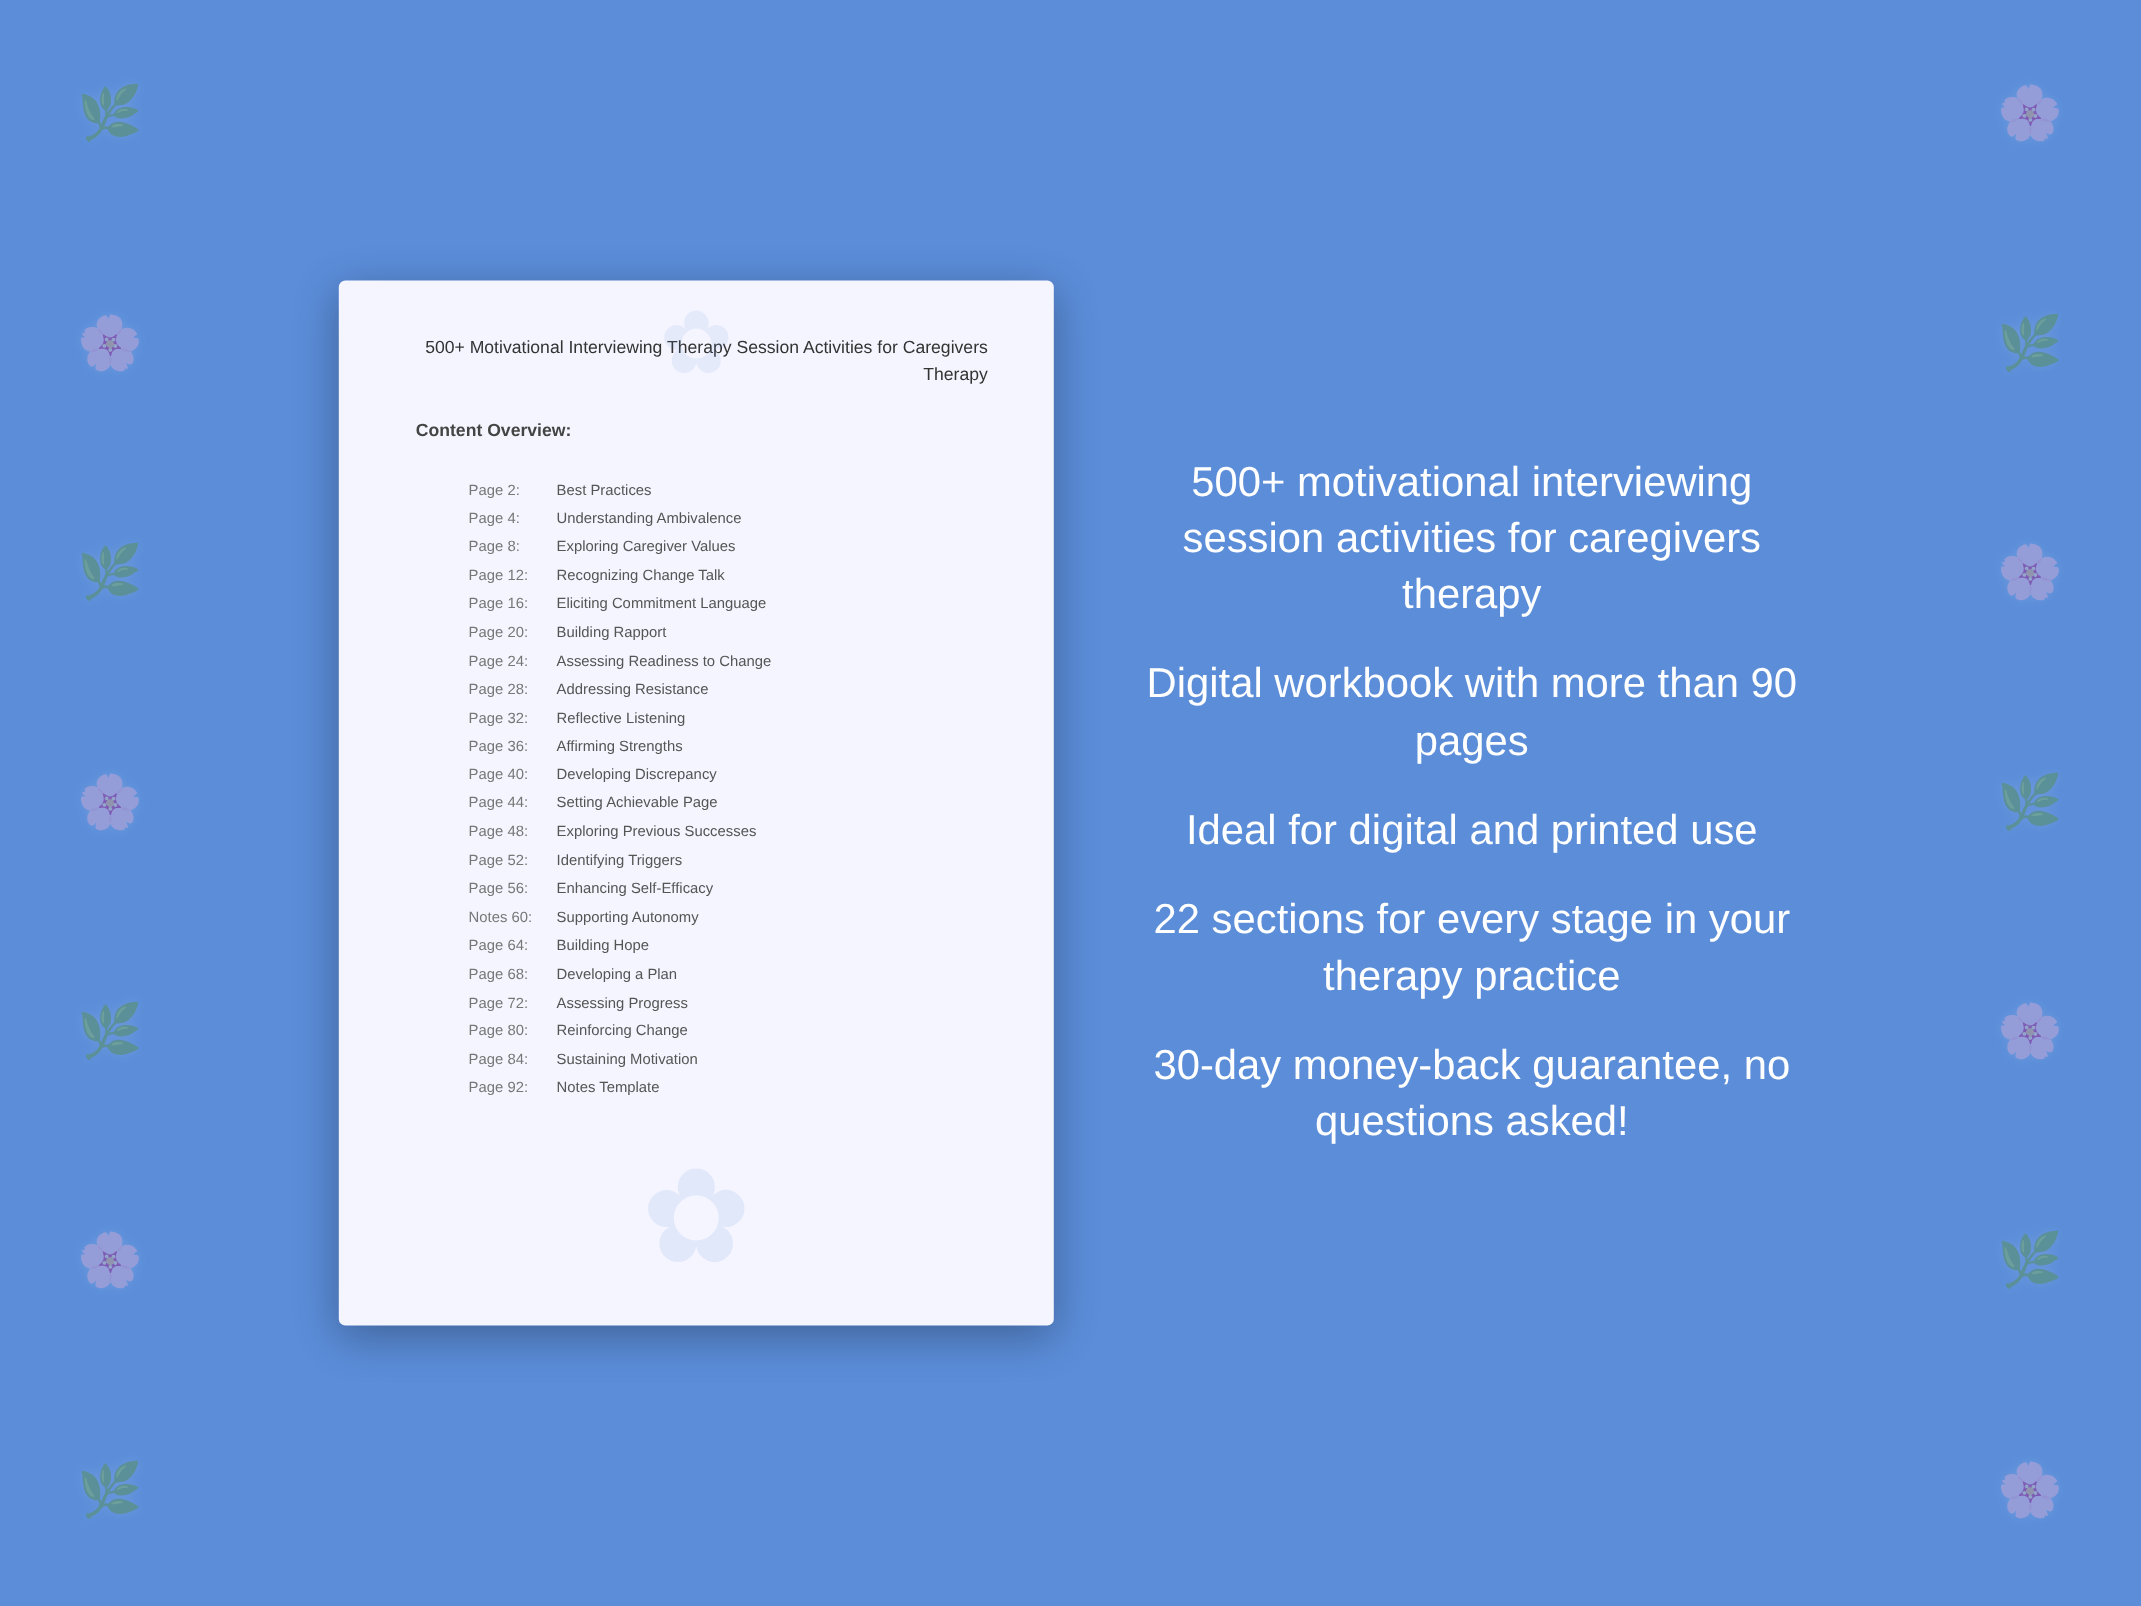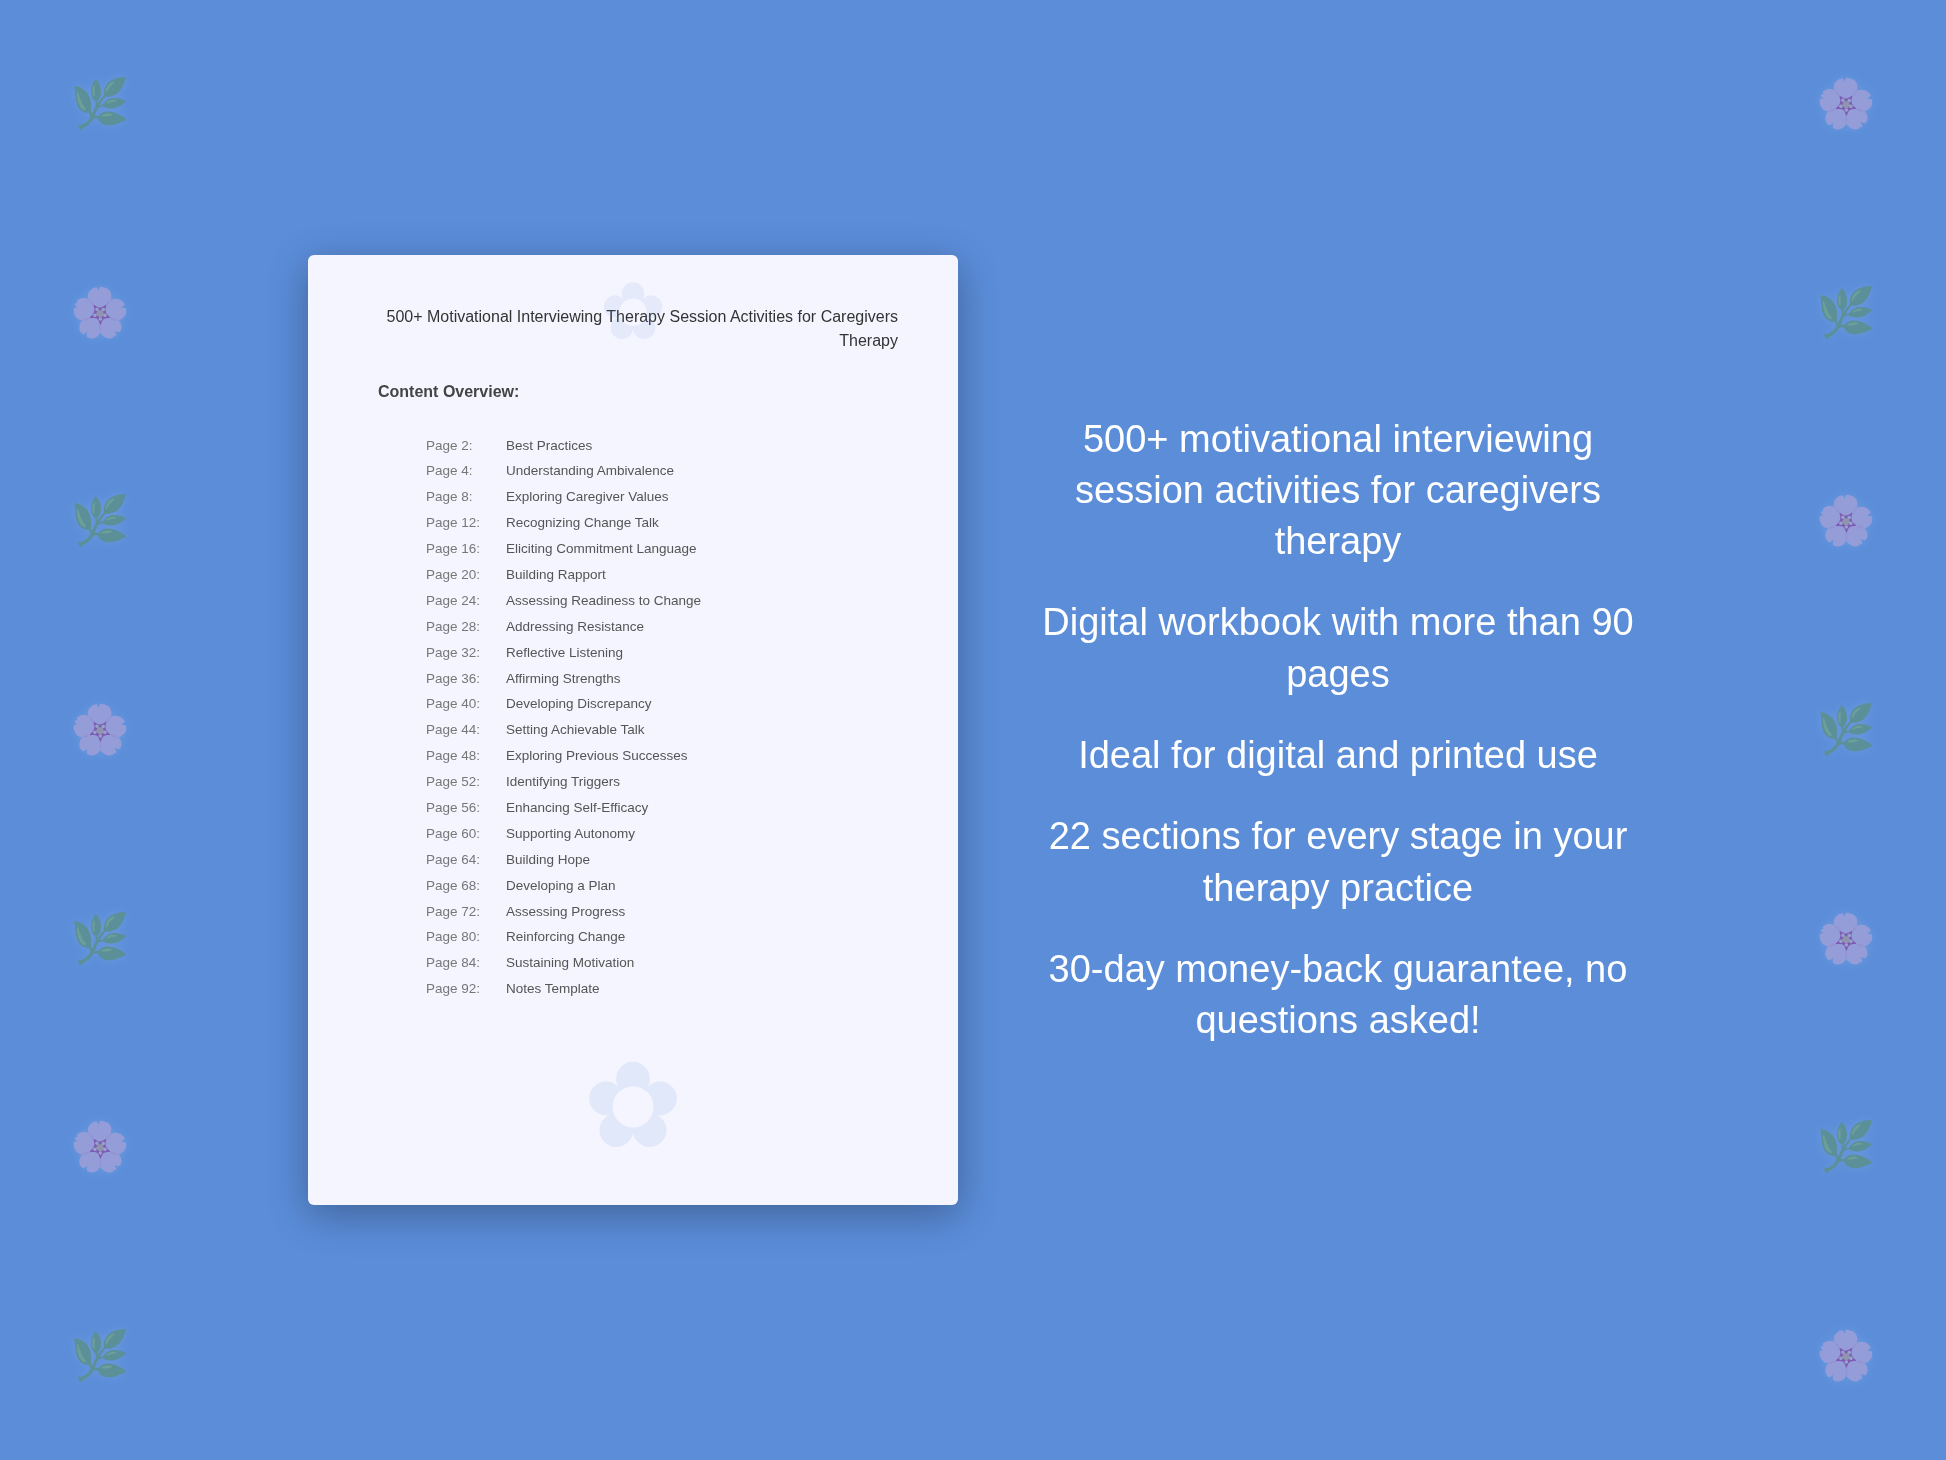--- a/index.html
+++ b/index.html
@@ -184,25 +184,25 @@
         <li class="toc-item"><span class="page-num">Page  4:</span><span>Understanding Ambivalence</span></li>
         <li class="toc-item"><span class="page-num">Page  8:</span><span>Exploring Caregiver Values</span></li>
         <li class="toc-item"><span class="page-num">Page 12:</span><span>Recognizing Change Talk</span></li>
         <li class="toc-item"><span class="page-num">Page 16:</span><span>Eliciting Commitment Language</span></li>
         <li class="toc-item"><span class="page-num">Page 20:</span><span>Building Rapport</span></li>
         <li class="toc-item"><span class="page-num">Page 24:</span><span>Assessing Readiness to Change</span></li>
         <li class="toc-item"><span class="page-num">Page 28:</span><span>Addressing Resistance</span></li>
         <li class="toc-item"><span class="page-num">Page 32:</span><span>Reflective Listening</span></li>
         <li class="toc-item"><span class="page-num">Page 36:</span><span>Affirming Strengths</span></li>
         <li class="toc-item"><span class="page-num">Page 40:</span><span>Developing Discrepancy</span></li>
-        <li class="toc-item"><span class="page-num">Page 44:</span><span>Setting Achievable Talk</span></li>
+        <li class="toc-item"><span class="page-num">Page 44:</span><span>Setting Achievable Page</span></li>
         <li class="toc-item"><span class="page-num">Page 48:</span><span>Exploring Previous Successes</span></li>
         <li class="toc-item"><span class="page-num">Page 52:</span><span>Identifying Triggers</span></li>
         <li class="toc-item"><span class="page-num">Page 56:</span><span>Enhancing Self-Efficacy</span></li>
-        <li class="toc-item"><span class="page-num">Page 60:</span><span>Supporting Autonomy</span></li>
+        <li class="toc-item"><span class="page-num">Notes 60:</span><span>Supporting Autonomy</span></li>
         <li class="toc-item"><span class="page-num">Page 64:</span><span>Building Hope</span></li>
         <li class="toc-item"><span class="page-num">Page 68:</span><span>Developing a Plan</span></li>
         <li class="toc-item"><span class="page-num">Page 72:</span><span>Assessing Progress</span></li>
         <li class="toc-item"><span class="page-num">Page 80:</span><span>Reinforcing Change</span></li>
         <li class="toc-item"><span class="page-num">Page 84:</span><span>Sustaining Motivation</span></li>
         <li class="toc-item"><span class="page-num">Page 92:</span><span>Notes Template</span></li>
       </ul>
 
     <div class="book-watermark">✿</div>
   </div>

